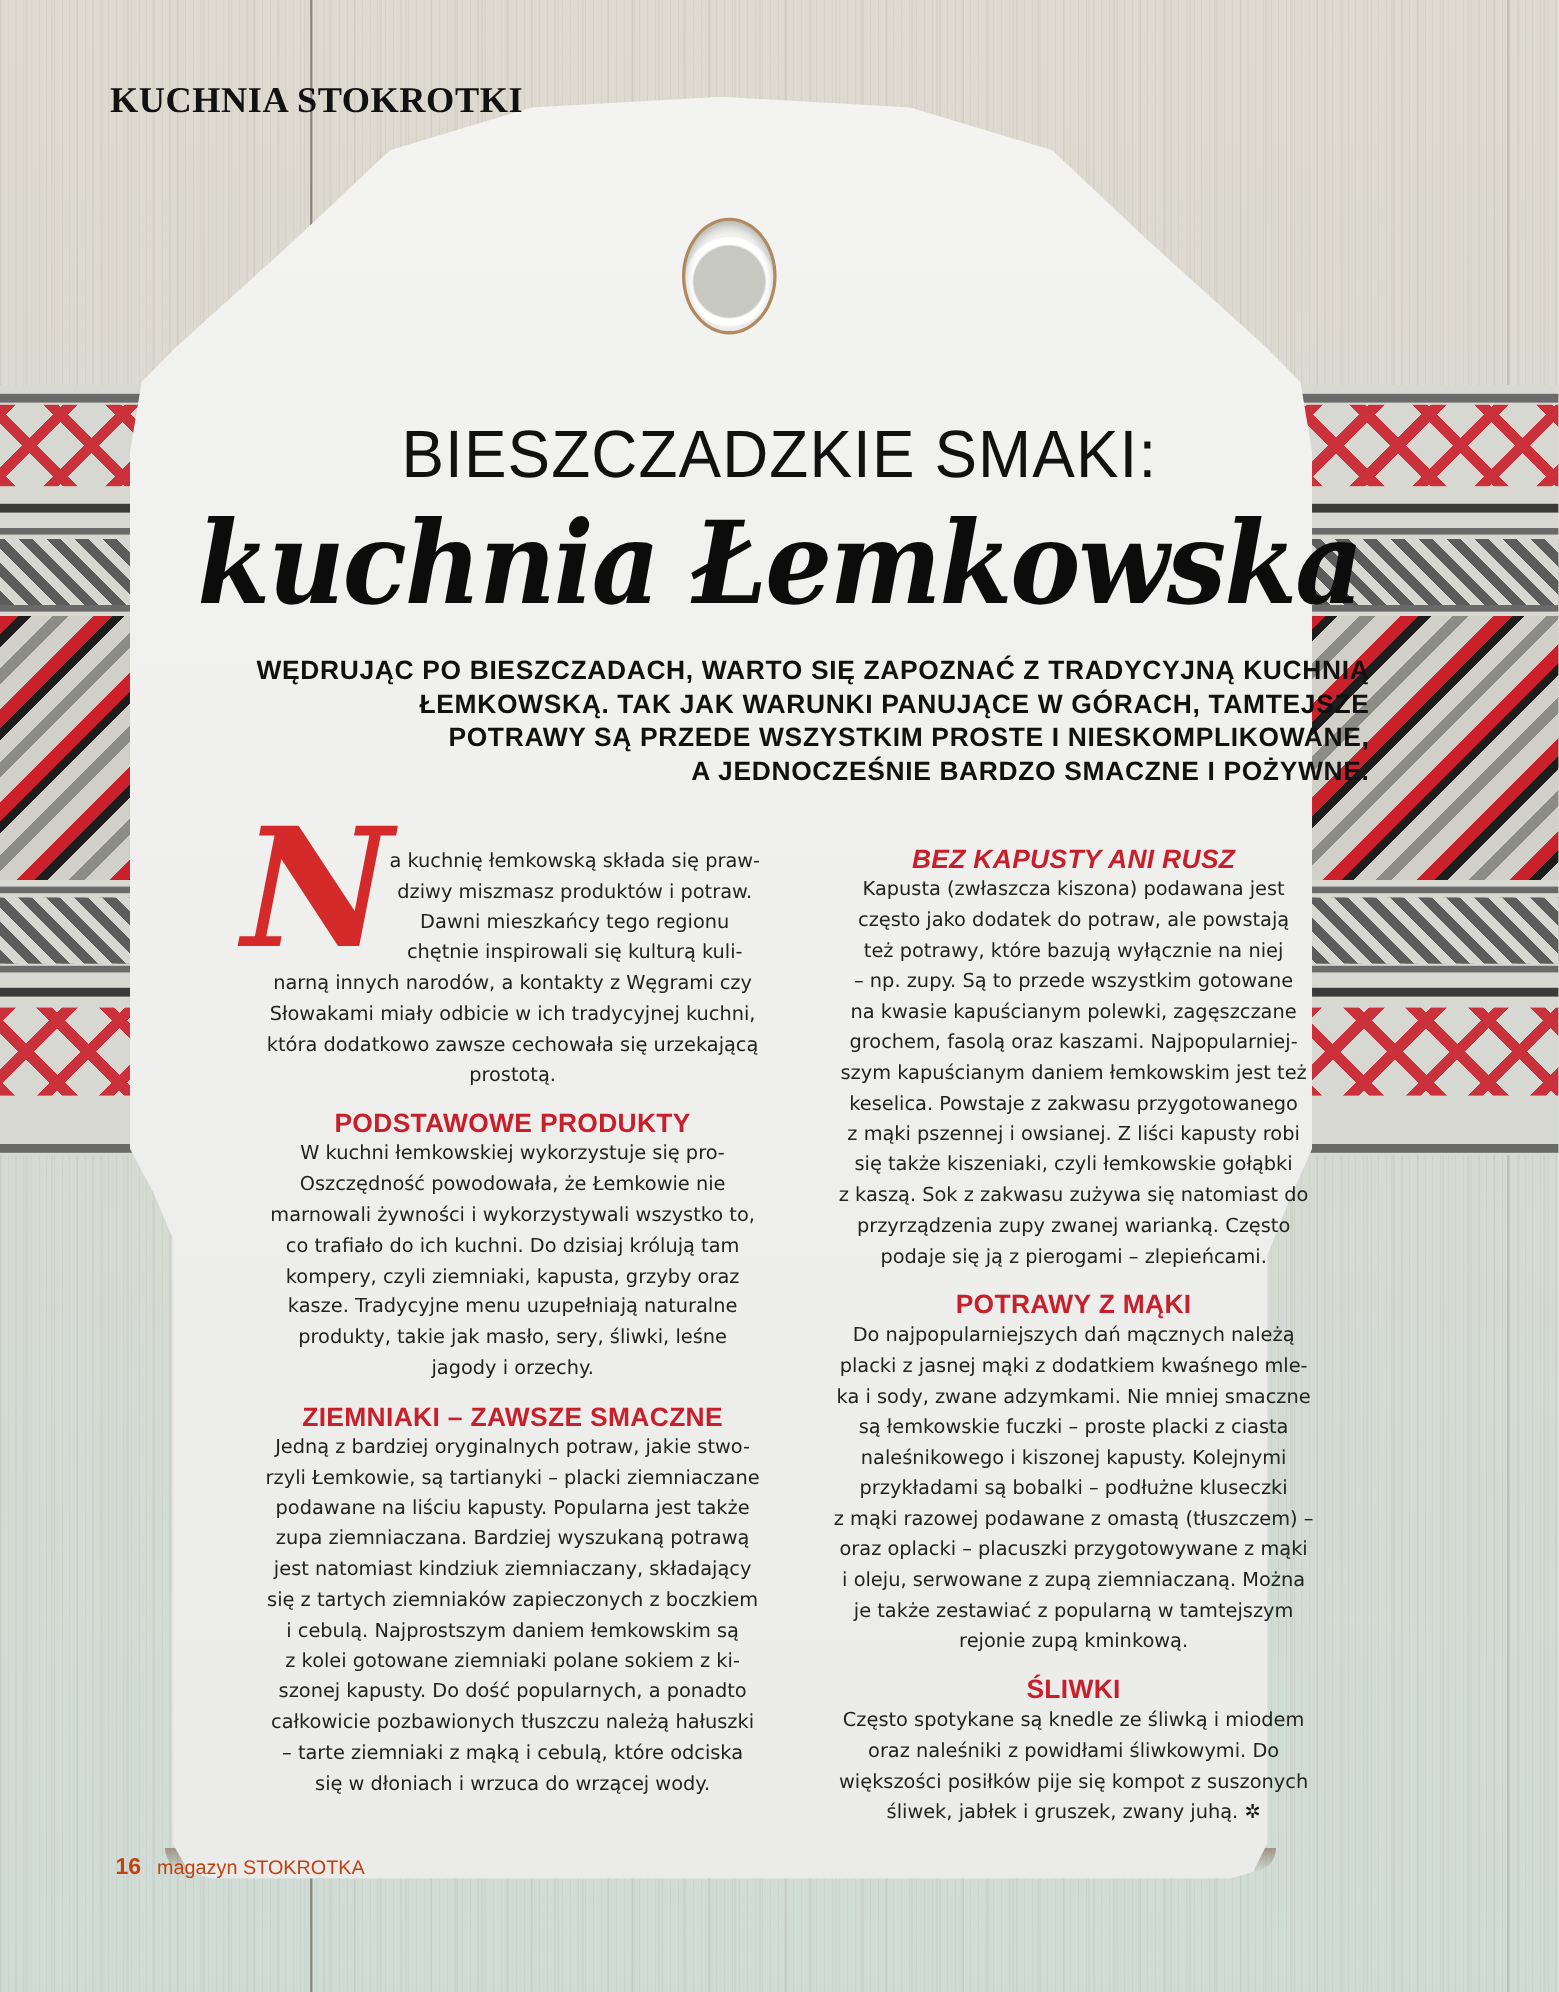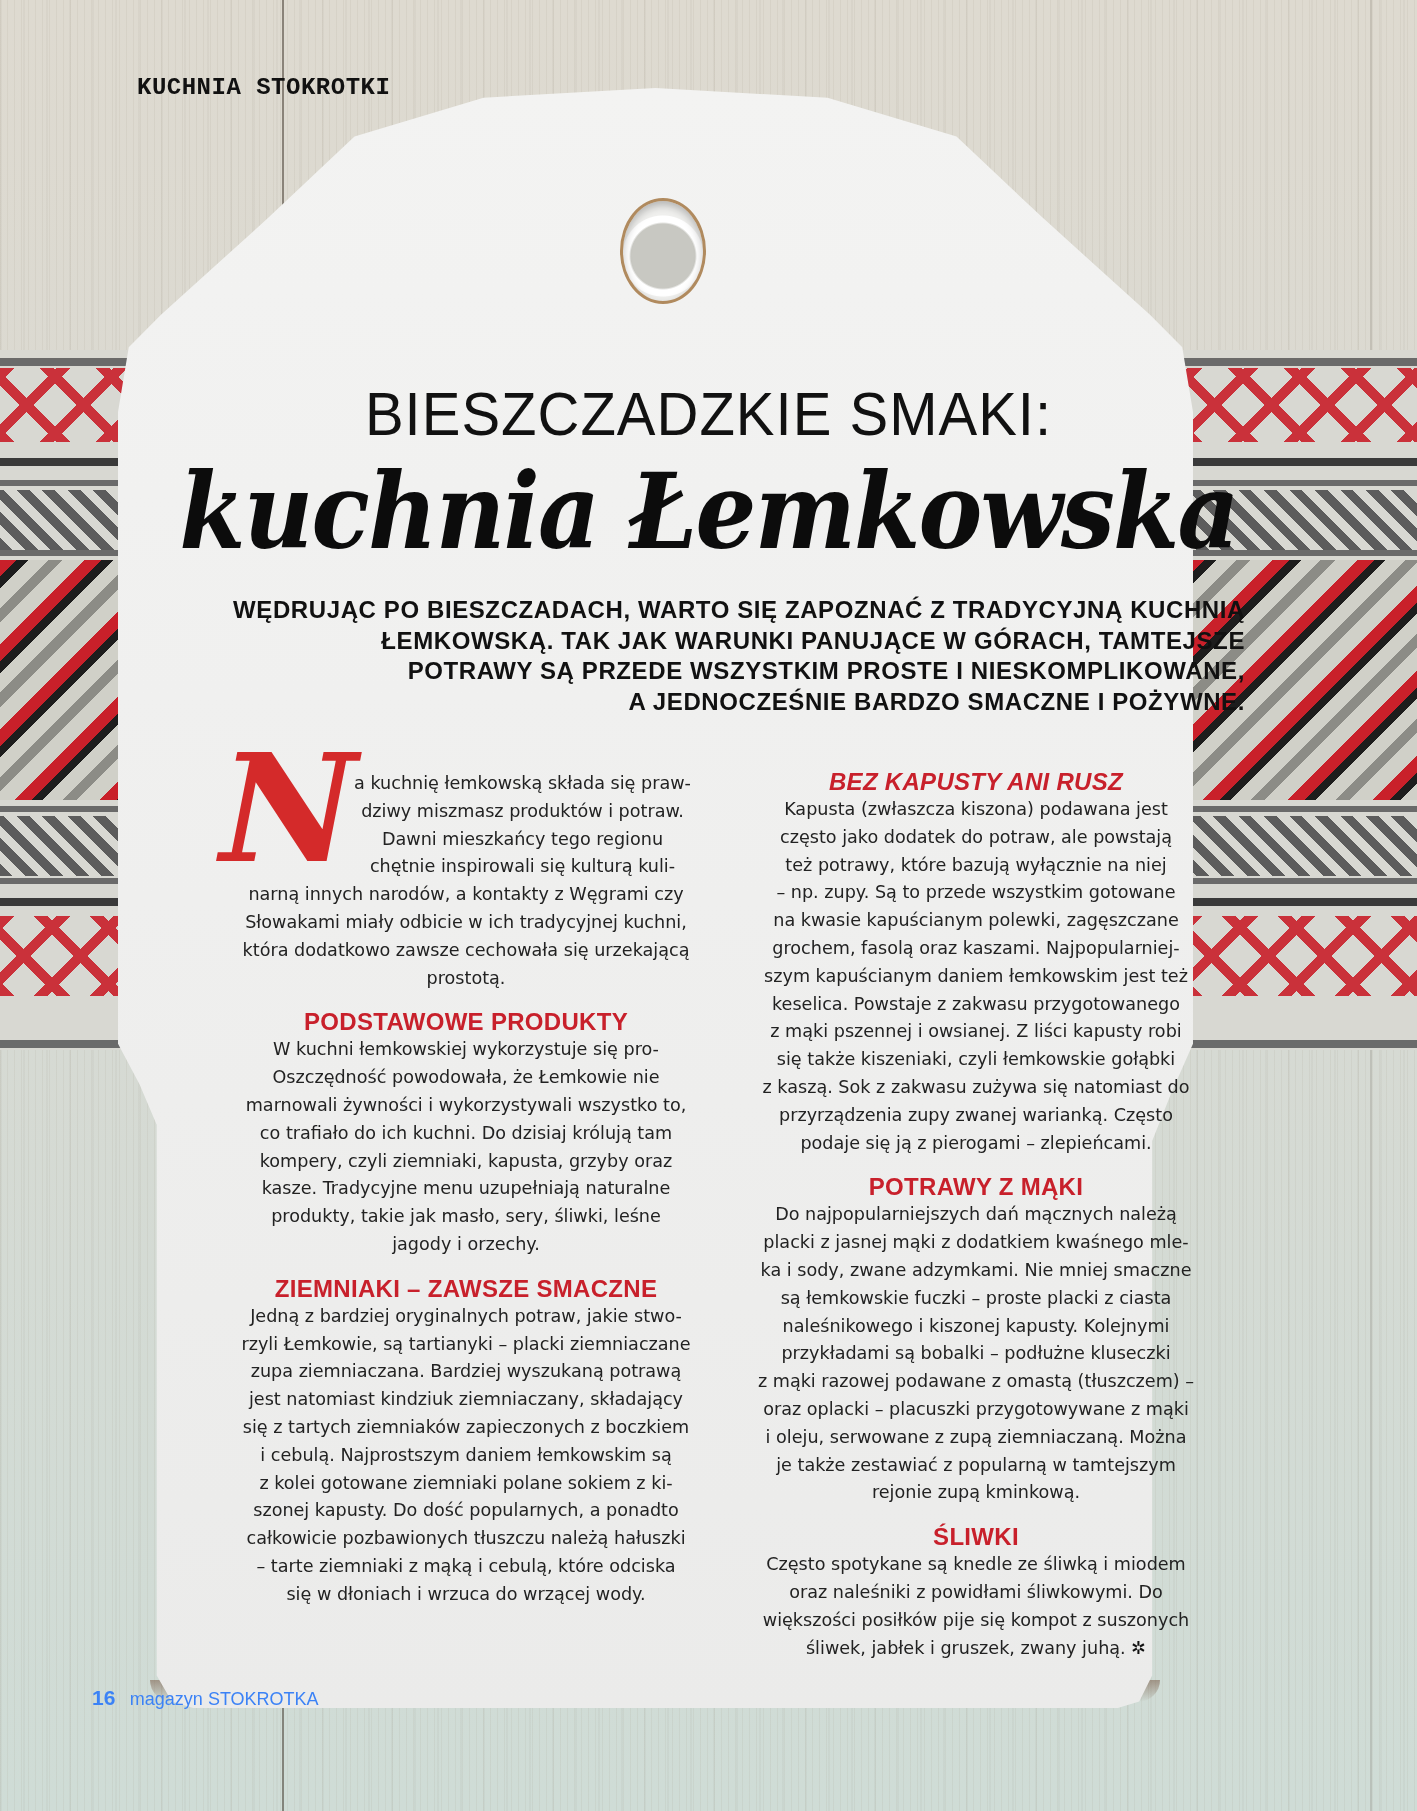--- a/index.html
+++ b/index.html
@@ -60,22 +60,22 @@
     position: absolute; left: 620px; top: 198px; width: 80px; height: 100px;
     border-radius: 50%;
     border: 3px solid #b08a5e;
     background: radial-gradient(circle at 50% 55%, #c8c8c2 0 32px, #ffffff 34px 40px, #f0f0ee 41px);
     box-shadow: inset 0 4px 8px rgba(0,0,0,0.25);
   }
 
   
   .section-label {
     position: absolute; left: 100px; top: 74px;
-    font-family: Liberation Mono, monospace; font-weight: bold;
-    font-size: 24px; letter-spacing: 0.5px; color: #111; margin-left: 37px;
+    font-family: Liberation Serif, serif; font-weight: bold;
+    font-size: 33px; letter-spacing: 0.5px; color: #111;
   }
 
   
   .title-top {
     position: absolute; left: 0; right: 0; top: 380px; text-align: center;
     font-family: "Liberation Sans", sans-serif; font-weight: normal;
     font-size: 58px; letter-spacing: 1px; color: #111;
     transform: scaleY(1.05);
   }
   .title-script {
@@ -111,22 +111,22 @@
   .heading.first { margin-top: 0; font-style: italic; }
   .drop-cap {
     position: absolute; left: 220px; top: 748px; width: 100px; height: 125px;
     font-family: "DejaVu Serif", serif; font-style: italic; font-weight: bold;
     color: #d42a2a; font-size: 150px; line-height: 120px;
   }
   .end-mark { color: #111; }
 
   
   .footer {
-    position: absolute; left: 92px; top: 1686px;
-    font-family: "Liberation Sans", sans-serif; color: #3b82f6; text-align: right;
+    position: absolute; left: 105px; top: 1686px;
+    font-family: "Liberation Sans", sans-serif; color: #c2410c; text-align: right;
   }
   .page-num { font-weight: bold; font-size: 21px; margin-right: 10px; }
   .mag-name { font-size: 18px; }
   .mag-name .brand { text-transform: uppercase; }
 </style>
 </head>
 <body>
 
 <div class="plank-seam" style="left:282px;"></div>
 <div class="plank-seam" style="left:1370px; opacity:.3;"></div>
@@ -181,20 +181,21 @@
   <span class="line">marnowali żywności i wykorzystywali wszystko to,</span>
   <span class="line">co trafiało do ich kuchni. Do dzisiaj królują tam</span>
   <span class="line">kompery, czyli ziemniaki, kapusta, grzyby oraz</span>
   <span class="line">kasze. Tradycyjne menu uzupełniają naturalne</span>
   <span class="line">produkty, takie jak masło, sery, śliwki, leśne</span>
   <span class="line">jagody i orzechy.</span>
 
   <span class="heading">ZIEMNIAKI – ZAWSZE SMACZNE</span>
   <span class="line">Jedną z bardziej oryginalnych potraw, jakie stwo-</span>
   <span class="line">rzyli Łemkowie, są tartianyki – placki ziemniaczane</span>
+  <span class="line">podawane na liściu kapusty. Popularna jest także</span>
   <span class="line">zupa ziemniaczana. Bardziej wyszukaną potrawą</span>
   <span class="line">jest natomiast kindziuk ziemniaczany, składający</span>
   <span class="line">się z tartych ziemniaków zapieczonych z boczkiem</span>
   <span class="line">i cebulą. Najprostszym daniem łemkowskim są</span>
   <span class="line">z kolei gotowane ziemniaki polane sokiem z ki-</span>
   <span class="line">szonej kapusty. Do dość popularnych, a ponadto</span>
   <span class="line">całkowicie pozbawionych tłuszczu należą hałuszki</span>
   <span class="line">– tarte ziemniaki z mąką i cebulą, które odciska</span>
   <span class="line">się w dłoniach i wrzuca do wrzącej wody.</span>
 </div>

